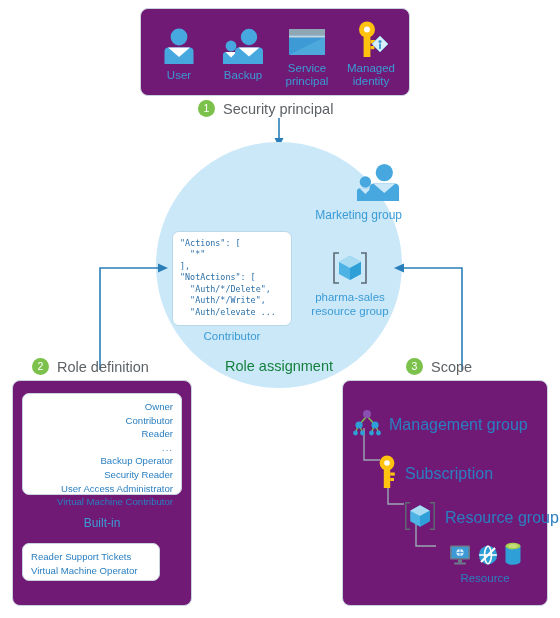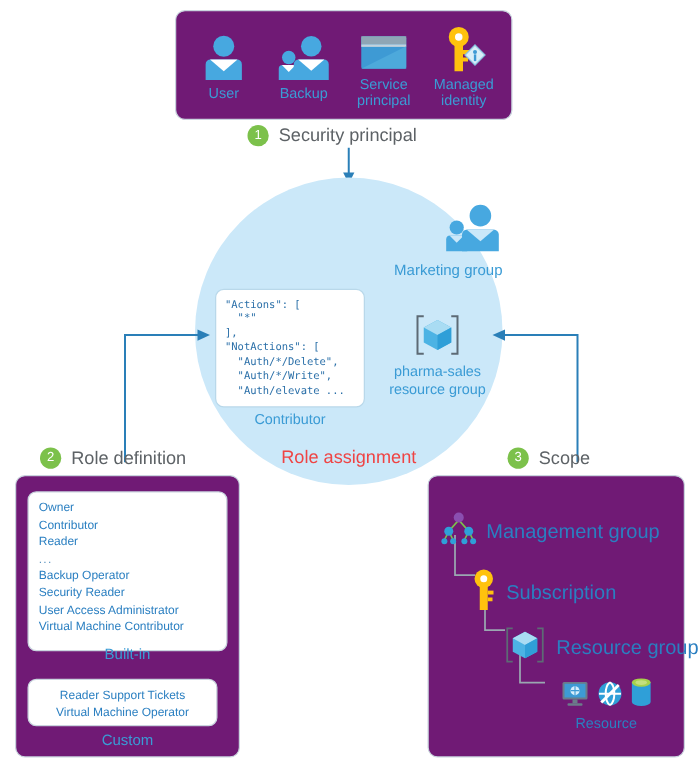--- a/index.html
+++ b/index.html
@@ -157,40 +157,40 @@
     margin-top: 1px;
   }
 
   #role-assignment-title {
     position: absolute;
     left: 156px;
     top: 358px;
     width: 246px;
     text-align: center;
     font-size: 14.5px;
-    color: #ef4444;
+    color: #15803d;
   }
 
   
   #role-definition-panel {
     left: 12px;
     top: 380px;
     width: 180px;
     height: 226px;
   }
   .sub-box {
     position: absolute;
     box-sizing: border-box;
     border: 1px solid #c9d4de;
     border-radius: 7px;
     background: #ffffff;
     padding: 6px 8px;
   }
-  #builtin-box { left: 22px; top: 393px; width: 160px; height: 128px; }
-  #custom-box  { left: 22px; top: 543px; width: 152px; height: 38px; text-align: center; }
+  #builtin-box { left: 22px; top: 393px; width: 160px; height: 102px; text-align: right; }
+  #custom-box  { left: 22px; top: 543px; width: 138px; height: 38px; }
   .role-line {
     font-size: 9.6px;
     color: #2a7fc1;
     line-height: 1.42;
     white-space: nowrap;
   }
   .role-line.ellipsis { color: #5a93bf; letter-spacing: 1px; }
   .box-caption {
     position: absolute;
     text-align: center;
@@ -375,21 +375,20 @@
     <div class="role-line">Security Reader</div>
     <div class="role-line">User Access Administrator</div>
     <div class="role-line">Virtual Machine Contributor</div>
   </div>
   <div class="box-caption" id="builtin-caption">Built-in</div>
 
   <div class="sub-box" id="custom-box">
     <div class="role-line">Reader Support Tickets</div>
     <div class="role-line">Virtual Machine Operator</div>
   </div>
-  <div class="box-caption" id="custom-caption">Custom</div>
 
   <div class="step" id="step-scope">
     <span class="step-num">3</span>
     <span class="step-text">Scope</span>
   </div>
 
   <div class="panel" id="scope-panel"></div>
 
   <svg class="connector" style="left:358px; top:428px;" width="120" height="132">
     <path d="M6 0 L6 32 L22 32" fill="none" stroke="#9aa7b1" stroke-width="1.4"></path>

